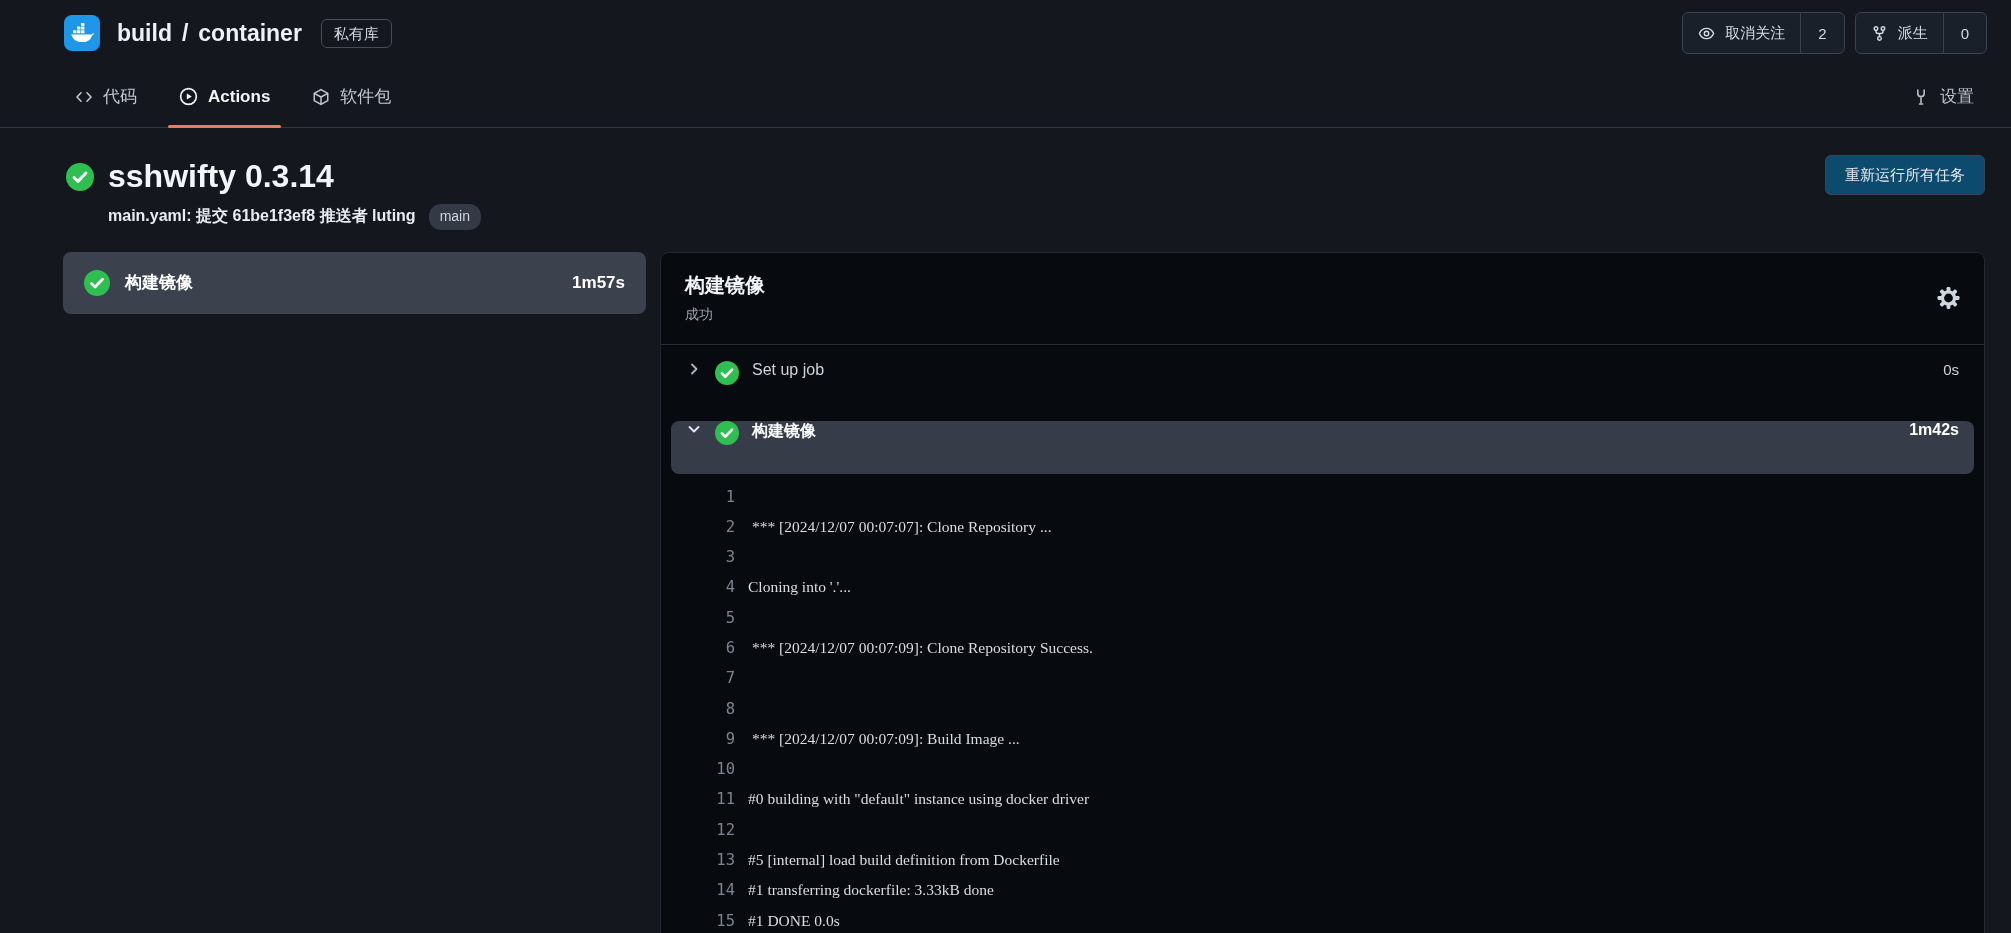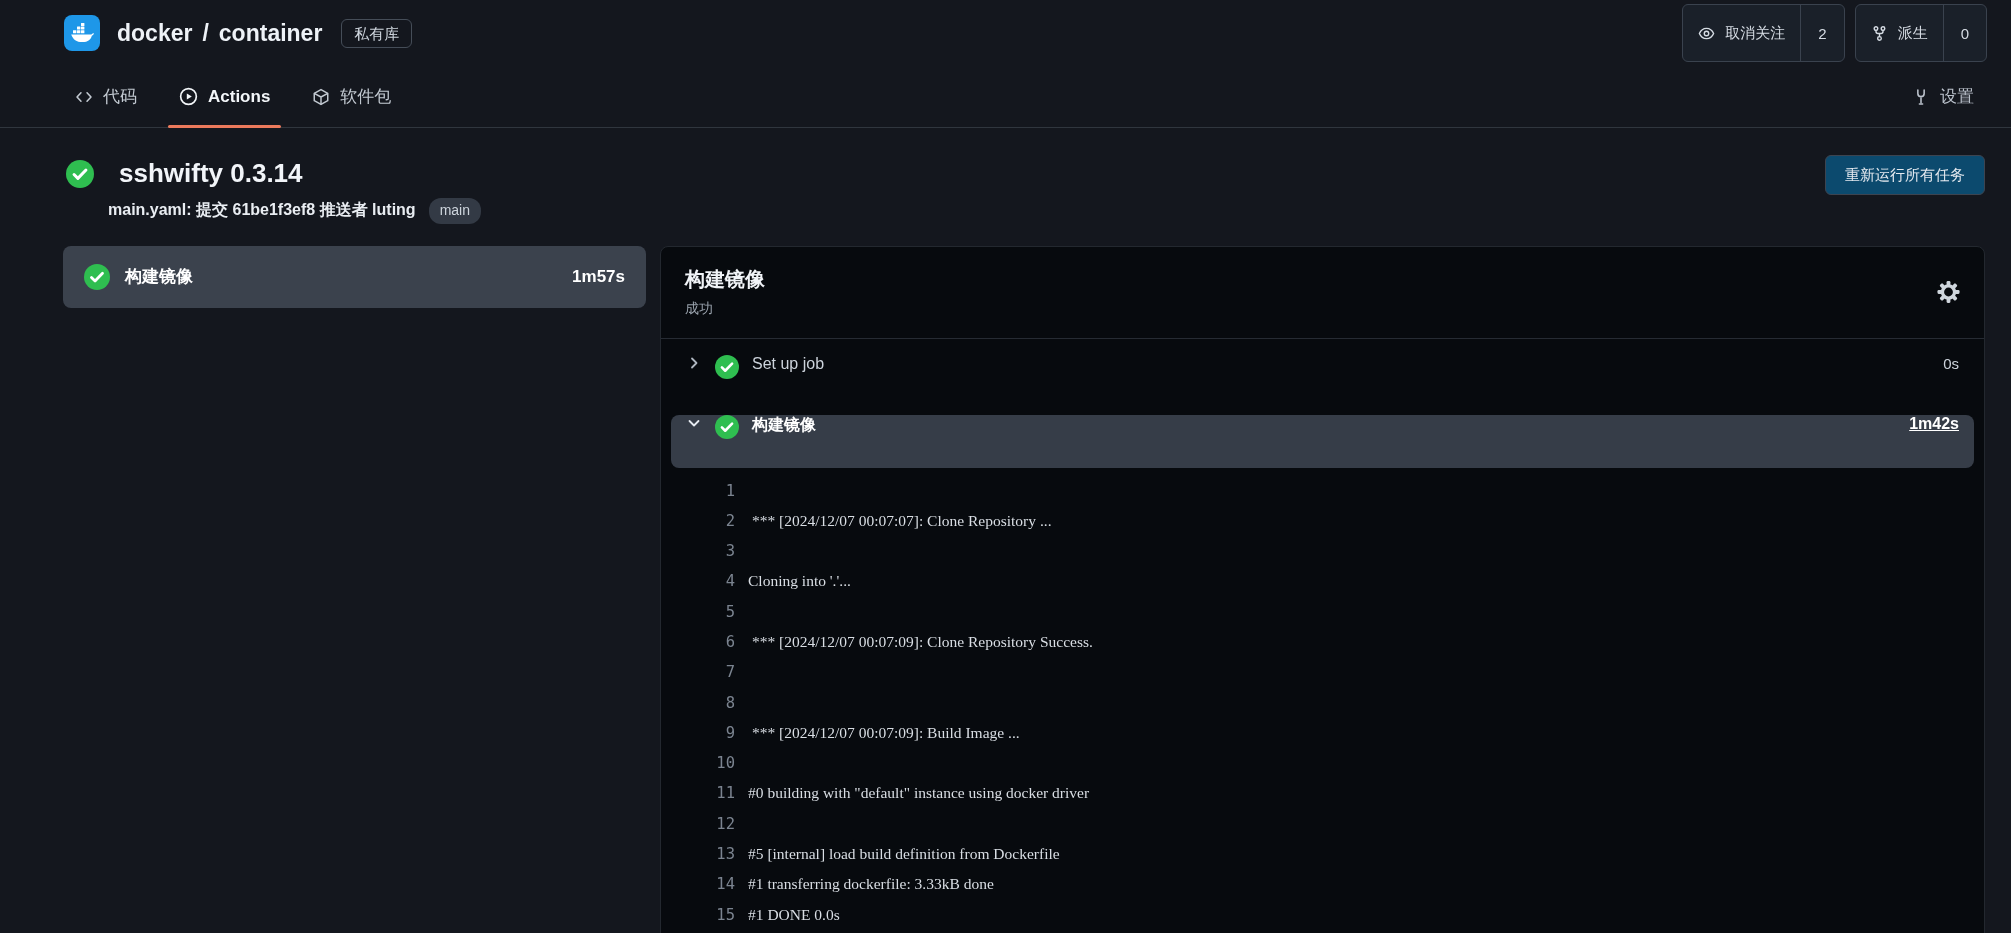--- a/index.html
+++ b/index.html
@@ -21,21 +21,21 @@
   }
   .repo-title { margin-left: 17px; font-size: 23px; font-weight: 700; color: #eef2f7; display: flex; gap: 10px; align-items: baseline; }
   .repo-title span { cursor: pointer; }
   .repo-sep { cursor: default !important; }
   .vis-badge {
     margin-left: 19px; padding: 6px 12px; border: 1px solid #454d58; border-radius: 6px;
     font-size: 15px; color: #cfd6de; line-height: 1;
   }
   .top-actions { margin-left: auto; display: flex; gap: 10px; }
   .btn-group {
-    display: flex; align-items: stretch; height: 58px; background: #1a2029;
+    display: flex; align-items: stretch; height: 42px; background: #1a2029;
     border: 1px solid #3a424e; border-radius: 6px; overflow: hidden;
   }
   .btn-main { display: flex; align-items: center; gap: 10px; padding: 0 15px; font-size: 15px; color: #d6dce4; cursor: pointer; }
   .btn-count { display: flex; align-items: center; padding: 0 17px; border-left: 1px solid #3a424e; font-size: 15px; color: #d6dce4; cursor: pointer; }
 
   
   .tabbar { height: 62px; display: flex; align-items: stretch; padding: 0 26px 0 64px; border-bottom: 1px solid #30363e; }
   .tab {
     display: flex; align-items: center; gap: 10px; padding: 0 11px; margin-right: 20px;
     font-size: 17px; color: #c2c9d1; position: relative; cursor: pointer;
@@ -43,21 +43,21 @@
   .tab.active { color: #f3f6f9; font-weight: 700; }
   .tab.active::after {
     content: ""; position: absolute; left: 0; right: 0; bottom: -1px; height: 3px;
     background: #ec7a5c; border-radius: 2px;
   }
   .tab-right { margin-left: auto; margin-right: 0; color: #bac1cb; }
 
   
   .run-header { position: relative; padding: 30px 26px 22px 52px; }
   .run-title-row { display: flex; align-items: center; gap: 14px; padding-left: 14px; }
-  .run-title { font-size: 26px; font-weight: 700; color: #f2f5f9; margin-left: 11px; }
+  .run-title { font-size: 32px; font-weight: 700; color: #f2f5f9; }
   .run-sub { margin: 9px 0 0 56px; display: flex; align-items: center; gap: 13px; }
   .commit-info { font-size: 16px; font-weight: 700; color: #e9edf2; cursor: pointer; }
   .branch-badge {
     background: #333a45; color: #ced5dd; font-size: 14px; padding: 4px 11px;
     border-radius: 12px; cursor: pointer; line-height: 1.25;
   }
   .rerun-btn {
     position: absolute; right: 26px; top: 27px; height: 40px; padding: 0 19px;
     background: #0c4a6e; border: 1px solid #3d4450; border-radius: 6px;
     color: #e4e9ef; font-size: 15px; font-family: inherit; cursor: pointer;
@@ -78,21 +78,21 @@
   .panel-status { margin-top: 7px; font-size: 14px; color: #99a2ac; }
   .gear-btn { position: absolute; right: 24px; top: 50%; transform: translateY(-50%); cursor: pointer; background: none; border: none; }
 
   .steps { padding: 16px 10px 0; }
   .step-row {
     display: flex; align-items: flex-start; gap: 13px; height: 46px; padding: 0 15px;
     font-size: 16px; color: #ccd3db; border-radius: 8px; cursor: pointer;
   }
   .step-duration { margin-left: auto; font-size: 15px; }
   .step-row.expanded { background: #363d48; height: 53px; margin-top: 14px; color: #ffffff; font-weight: 700; }
-  .step-row.expanded .step-duration { font-size: 16px; text-decoration: underline; }
+  .step-row.expanded .step-duration { font-size: 16px; }
 
   .log { margin-top: 8px; font-family: "DejaVu Sans Mono", "Liberation Mono", monospace; font-size: 15.5px; }
   .log-line { display: flex; height: 30.3px; line-height: 30.3px; }
   .ln { width: 74px; flex: none; text-align: right; color: #7b8490; cursor: pointer; }
   .lt { margin-left: 13px; white-space: pre; color: #d9dee4; font-family: Liberation Serif, serif; }
 
   .icon-gray { color: #c2c9d1; }
 </style>
 </head>
 <body>
@@ -105,21 +105,21 @@
         <rect x="7" y="9.2" width="3.4" height="3" rx="0.3"></rect>
         <rect x="11" y="9.2" width="3.4" height="3" rx="0.3"></rect>
         <rect x="7" y="5.6" width="3.4" height="3" rx="0.3"></rect>
         <rect x="11" y="5.6" width="3.4" height="3" rx="0.3"></rect>
         <rect x="11" y="2" width="3.4" height="3" rx="0.3"></rect>
         <path d="M1.2 13.4h20.2c.9-.7 1.7-1.2 2.6-1.1-.3 1-.9 1.9-2.2 2.4-.7 3.6-3.6 6.4-9.6 6.4-5.6 0-9.2-2.6-11-7.7z"></path>
       </svg>
     </span>
   </div>
   <div class="repo-title">
-    <span>docker</span>
+    <span>build</span>
     <span class="repo-sep">/</span>
     <span>container</span>
   </div>
   <span class="vis-badge">私有库</span>
 
   <div class="top-actions">
     <div class="btn-group">
       <span class="btn-main">
         <span>
           <svg width="17" height="17" viewBox="0 0 16 16" fill="none" stroke="#d6dce4" stroke-width="1.3" stroke-linejoin="round">

